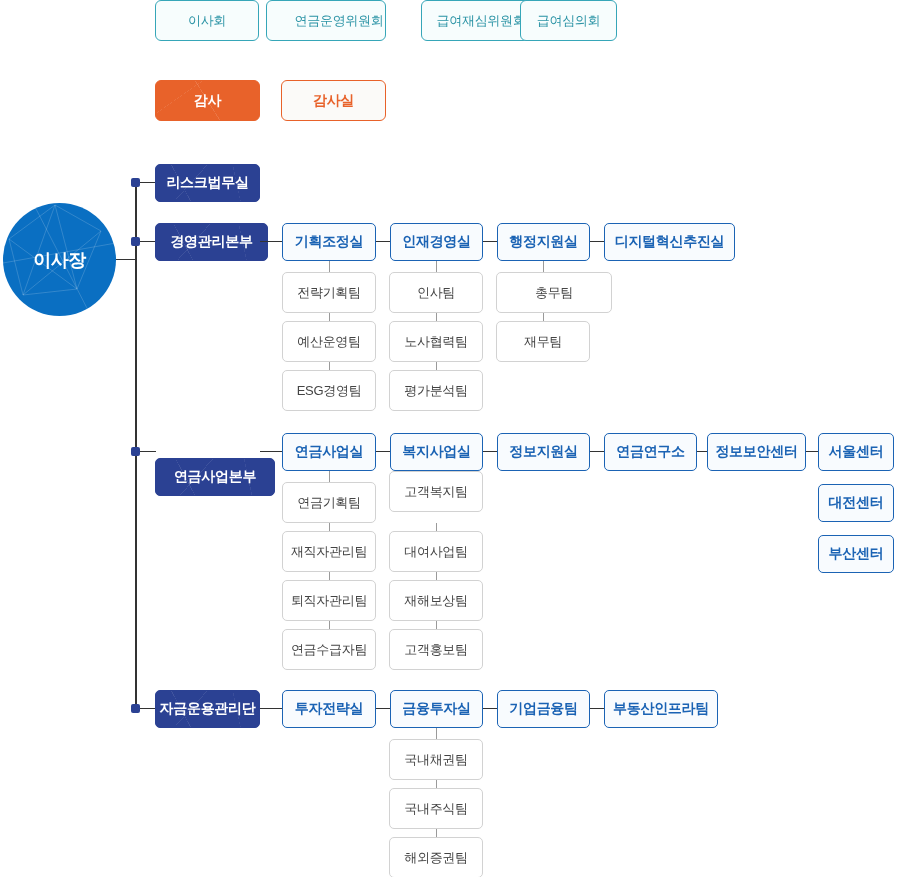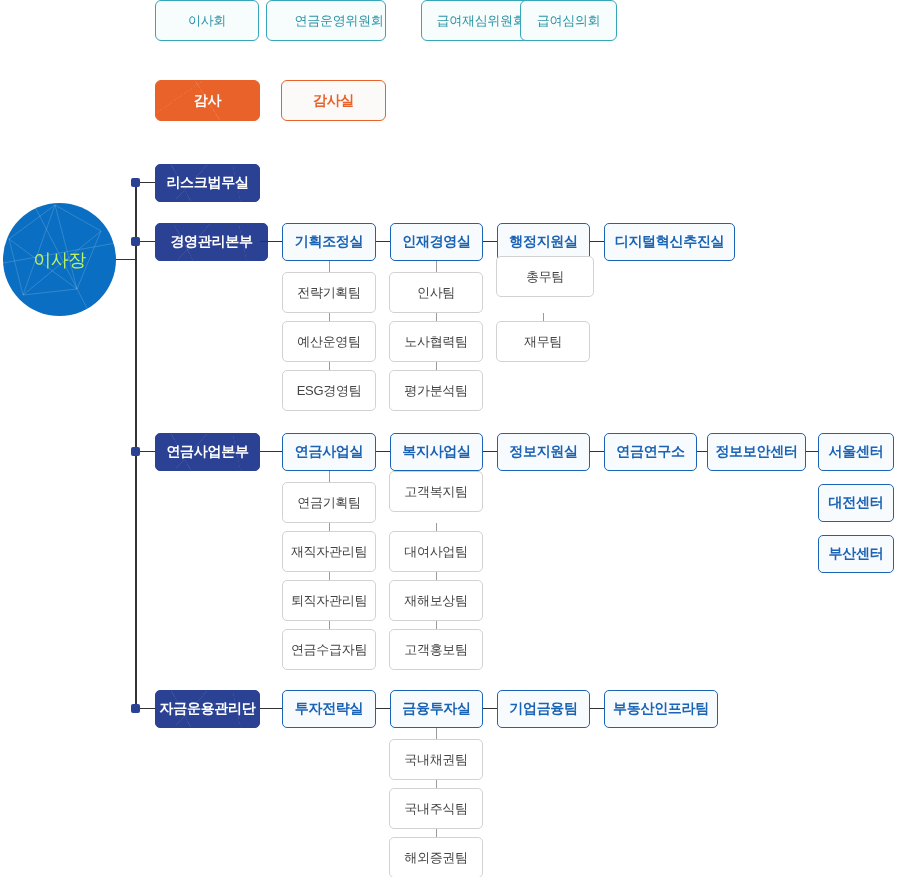--- a/index.html
+++ b/index.html
@@ -111,21 +111,21 @@
     left:3px;top:203px;
     width:113px;height:113px;
     border-radius:50%;
     background:#0a6fc2;
     overflow:hidden;
     display:flex;align-items:center;justify-content:center;
   }
   .ceo svg{position:absolute;left:0;top:0;}
   .ceo .ceo-label{
     position:relative;z-index:3;
-    color:#bef264;font-size:18px;font-weight:400;letter-spacing:-0.5px;
+    color:#ffffff;font-size:18px;font-weight:700;letter-spacing:-0.5px;
   }
 
   
   .ln{position:absolute;background:#5a5a5a;}
   .ln-h{height:1px;}
   .ln-v{width:1px;}
   .ln-gray{background:#9a9a9a;}
   .ln-dark{background:#333333;}
   .spine{position:absolute;width:1.5px;background:#333333;}
   .dot{
@@ -233,29 +233,29 @@
   <div class="ln ln-v ln-gray" style="left:436px;top:313px;height:8px;"></div>
   <div class="box team" style="left:389px;top:321px;width:94px;">
     <span>노사협력팀</span>
   </div>
   <div class="ln ln-v ln-gray" style="left:436px;top:362px;height:8px;"></div>
   <div class="box team" style="left:389px;top:370px;width:94px;">
     <span>평가분석팀</span>
   </div>
 
   <div class="ln ln-v ln-gray" style="left:543px;top:261px;height:11px;"></div>
-  <div class="box team" style="left:496px;top:256px;width:98px;">
+  <div class="box team" style="left:496px;top:272px;width:116px;">
     <span>총무팀</span>
   </div>
   <div class="ln ln-v ln-gray" style="left:543px;top:313px;height:8px;"></div>
   <div class="box team" style="left:496px;top:321px;width:94px;">
     <span>재무팀</span>
   </div>
 
-  <div class="box division" style="left:155px;top:433px;width:105px;text-align:right;">
+  <div class="box division" style="left:155px;top:458px;width:120px;text-align:right;">
     <span>연금사업본부</span>
   </div>
 
   <div class="ln ln-h ln-dark" style="left:260px;top:451px;width:22px;"></div>
   <div class="ln ln-h ln-dark" style="left:376px;top:451px;width:14px;"></div>
   <div class="ln ln-h ln-dark" style="left:483px;top:451px;width:14px;"></div>
   <div class="ln ln-h ln-dark" style="left:590px;top:451px;width:14px;"></div>
   <div class="ln ln-h ln-dark" style="left:697px;top:451px;width:10px;"></div>
   <div class="ln ln-h ln-dark" style="left:806px;top:451px;width:12px;"></div>
 

